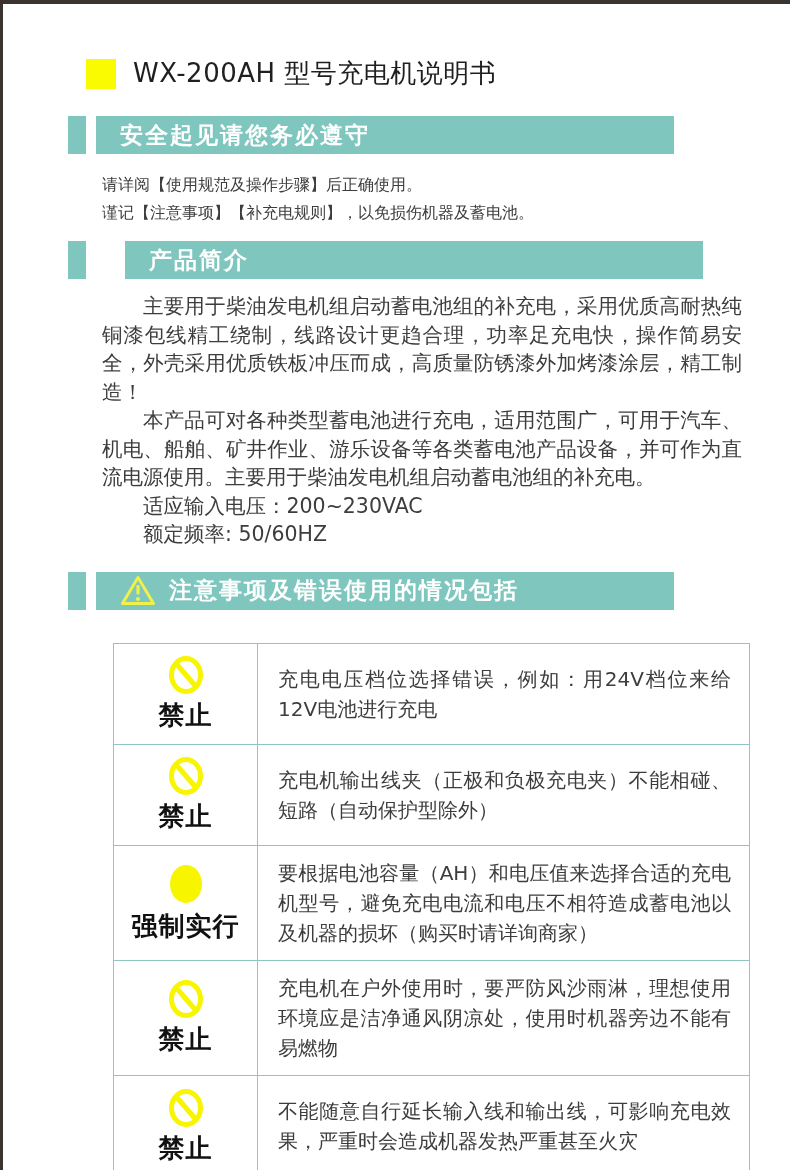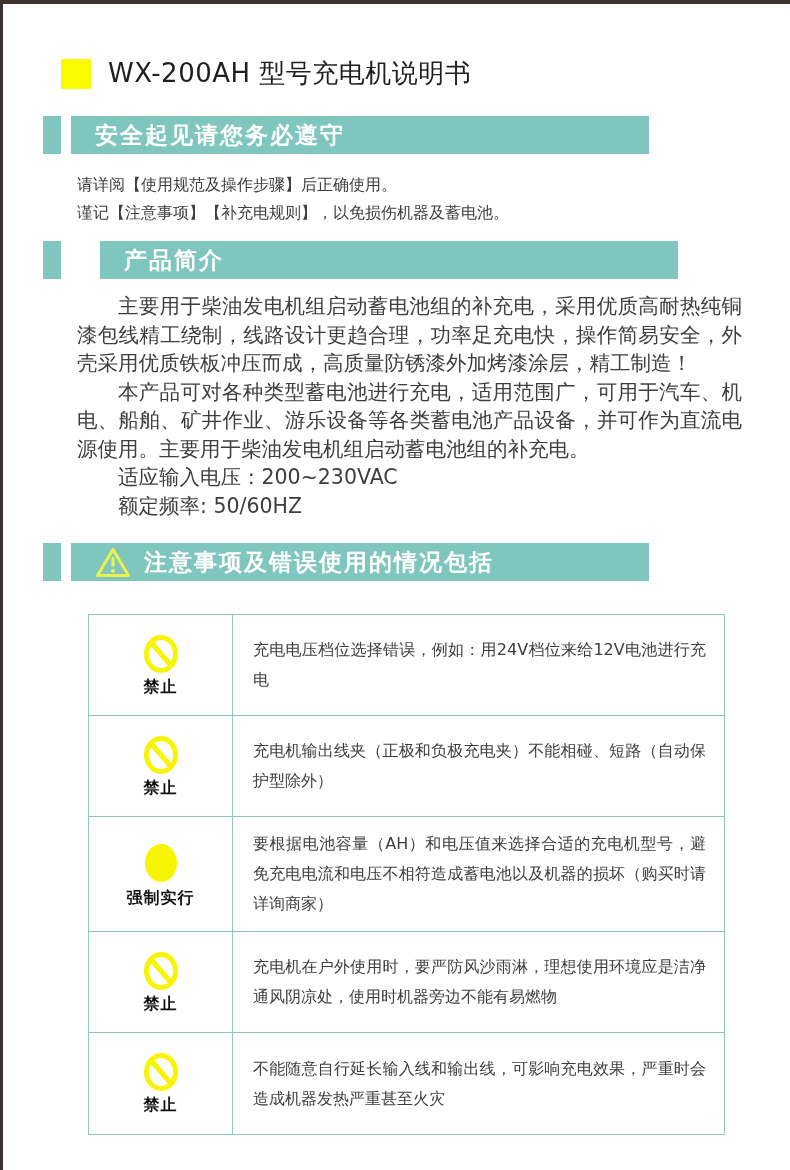--- a/index.html
+++ b/index.html
@@ -7,20 +7,21 @@
   body { font-family: "DejaVu Sans", "Liberation Sans", sans-serif; }
 
   .page {
     position: relative;
     width: 790px;
     height: 1170px;
     background: #ffffff;
     border-top: 4px solid #3b3330;
     border-left: 3px solid #3b3330;
     overflow: hidden;
+    padding-left: 25px;
   }
 
   
   .title-row {
     display: flex;
     align-items: center;
     margin: 52px 0 0 58px;
   }
   .title-square {
     width: 30px;
@@ -108,34 +109,34 @@
     width: 144px;
     flex: none;
     border-right: 1px solid #8fc7bf;
     display: flex;
     flex-direction: column;
     align-items: center;
     justify-content: center;
     padding: 10px 0;
   }
   .icon-cell .sign-label {
-    font-size: 16px;
+    font-size: 26px;
     font-weight: bold;
     color: #111111;
     margin-top: 2px;
     letter-spacing: 1px;
   }
   .text-cell {
     flex: 1;
     display: flex;
     align-items: center;
     padding: 12px 18px 12px 20px;
   }
   .text-cell p {
-    font-size: 16px;
+    font-size: 20px;
     line-height: 30px;
     color: #3d3d3d;
     text-align: justify;
   }
 </style>
 </head>
 <body>
 
 <div class="page">
 

